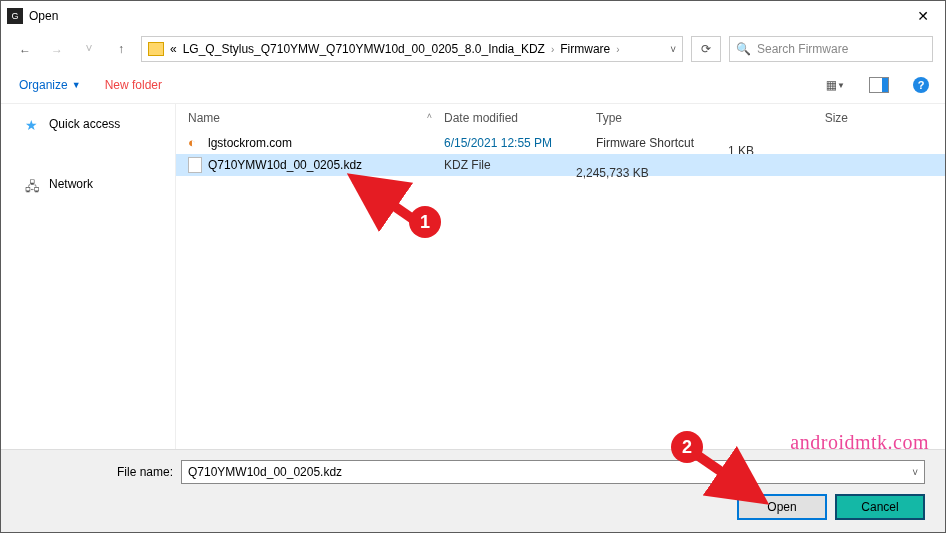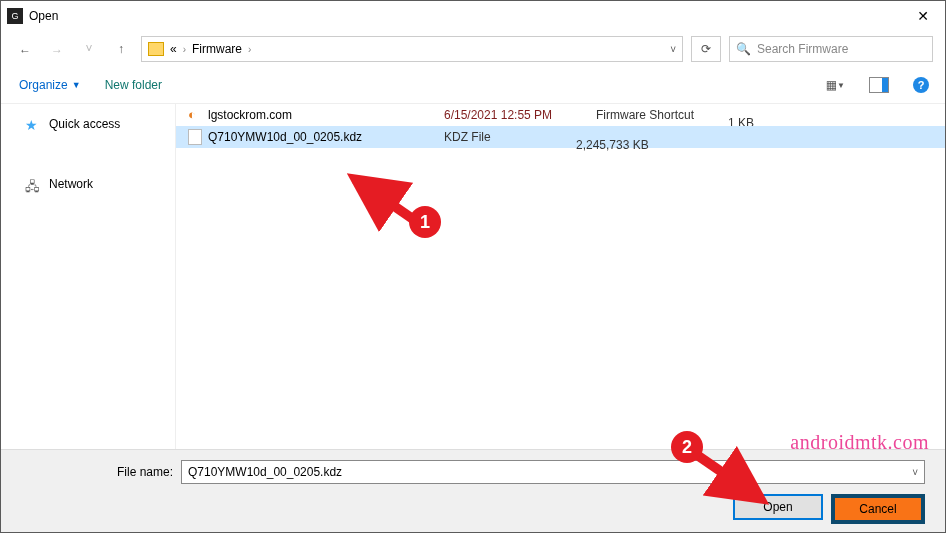--- a/index.html
+++ b/index.html
@@ -20,21 +20,21 @@
   .addr-box .folder-ic{width:16px;height:14px;background:#ffd76a;border:1px solid #d9a300;box-sizing:border-box;}
   .addr-box .crumbs{flex:1;display:flex;align-items:center;gap:6px;overflow:hidden;white-space:nowrap;}
   .addr-box .chev{color:#888;font-size:10px;}
   .addr-box .down{margin-left:auto;color:#555;font-size:10px;}
   .refresh-btn{width:28px;height:24px;border:1px solid #ccc;display:flex;align-items:center;justify-content:center;color:#555;}
   .search-box{width:190px;height:24px;border:1px solid #ccc;display:flex;align-items:center;padding:0 6px;color:#888;gap:6px;}
 
   
   .toolbar{height:36px;border-bottom:1px solid #eee;display:flex;align-items:center;padding:0 16px 0 18px;gap:24px;font-size:12px;}
   .toolbar .organize{color:#0066cc;display:flex;align-items:center;gap:4px;}
-  .toolbar .newfolder{color:#0f766e;}
+  .toolbar .newfolder{color:#ef4444;}
   .toolbar .spacer{flex:1;}
   .toolbar .view-btn{color:#555;display:flex;align-items:center;gap:3px;}
   .toolbar .preview-btn{width:18px;height:14px;border:1px solid #888;position:relative;}
   .toolbar .preview-btn::after{content:"";position:absolute;right:0;top:0;bottom:0;width:6px;background:#1e88e5;}
   .toolbar .help{width:16px;height:16px;border-radius:50%;background:#1e88e5;color:#fff;display:flex;align-items:center;justify-content:center;font-size:11px;font-weight:bold;}
 
   
   .body{flex:1;display:flex;min-height:0;}
   .sidebar{width:174px;border-right:1px solid #eee;padding:8px 0;font-size:12px;}
   .side-item{height:24px;display:flex;align-items:center;padding:0 12px 0 24px;gap:8px;}
@@ -51,34 +51,34 @@
   .files{flex:1;display:flex;flex-direction:column;}
   .cols{height:28px;display:flex;align-items:center;color:#555;font-size:12px;}
   .col-name{width:256px;padding-left:12px;position:relative;}
   .col-name .sort{position:absolute;right:12px;top:0;font-size:9px;color:#888;}
   .col-date{width:152px;}
   .col-type{width:132px;}
   .col-size{width:120px;text-align:right;padding-right:20px;}
   .filerow{height:22px;display:flex;align-items:center;font-size:12px;}
   .filerow.selected{background:#cde8ff;}
   .filerow .name{width:256px;padding-left:12px;display:flex;align-items:center;gap:6px;}
-  .filerow .date{width:152px;color:#7f1d1d;}
+  .filerow .date{width:152px;color:#0369a1;}
   .filerow .type{width:132px;color:#333;}
   .filerow .size{width:120px;text-align:left;padding-right:20px;color:#333;margin-top:16px;}
   .file-ic{width:14px;height:16px;border:1px solid #bbb;box-sizing:border-box;background:#fff;position:relative;}
   .file-ic.shortcut{border:none;color:#e67e22;font-size:13px;}
 
   
   .footer{height:72px;background:#f0f0f0;border-top:1px solid #ddd;padding:10px 20px 0 100px;display:flex;flex-direction:column;gap:10px;position:relative;}
   .fn-row{display:flex;align-items:center;gap:8px;}
   .fn-label{width:72px;text-align:right;}
   .fn-input{flex:1;height:22px;border:1px solid #888;background:#fff;display:flex;align-items:center;padding:0 6px;justify-content:space-between;}
   .fn-input .dd{color:#555;font-size:10px;}
   .btn-row{display:flex;justify-content:flex-end;gap:8px;}
-  .btn{width:86px;height:22px;border:4px solid #0c4a6e;background:#f97316;display:flex;align-items:center;justify-content:center;}
+  .btn{width:86px;height:22px;border:2px solid #0c4a6e;background:#14b8a6;display:flex;align-items:center;justify-content:center;}
   .btn.primary{border:2px solid #0078d7;background:#e1e1e1;}
 
   
   .marker{position:absolute;width:32px;height:32px;border-radius:50%;background:#e51c23;color:#fff;font-size:18px;font-weight:bold;display:flex;align-items:center;justify-content:center;z-index:20;}
   .arrow1{position:absolute;left:342px;top:170px;z-index:19;}
   .arrow2{position:absolute;left:688px;top:442px;z-index:19;}
 
   .watermark{position:absolute;right:16px;bottom:78px;color:#ec4899;font-size:20px;letter-spacing:0.5px;font-family:Liberation Serif, serif;pointer-events:none;}
 </style>
 </head>
@@ -106,20 +106,21 @@
         <span>˅</span>
       </div>
     <div class="nav-btn">
         <span>↑</span>
       </div>
 
     <div class="addr-box">
       <div class="folder-ic"></div>
       <div class="crumbs">
         <span>«</span>
+        <span>LG_Q_Stylus_Q710YMW_Q710YMW10d_00_0205_8.0_India_KDZ</span>
         <span class="chev">›</span>
         <span>Firmware</span>
         <span class="chev">›</span>
       </div>
       <span class="down">˅</span>
     </div>
 
     <div class="refresh-btn">
         <span>⟳</span>
       </div>
@@ -157,20 +158,29 @@
       <div class="side-gap"></div>
       <div class="side-gap"></div>
       <div class="side-gap"></div>
       <div class="side-item">
         <span class="ic net">🖧</span>
         <span>Network</span>
       </div>
     </div>
 
     <div class="files">
+      <div class="cols">
+        <div class="col-name">
+          <span>Name</span>
+          <span class="sort">˄</span>
+        </div>
+        <div class="col-date">Date modified</div>
+        <div class="col-type">Type</div>
+        <div class="col-size">Size</div>
+      </div>
 
       <div class="filerow">
         <div class="name">
           <span class="file-ic shortcut">◐</span>
           <span>lgstockrom.com</span>
         </div>
         <div class="date">6/15/2021 12:55 PM</div>
         <div class="type">Firmware Shortcut</div>
         <div class="size">1 KB</div>
       </div>

